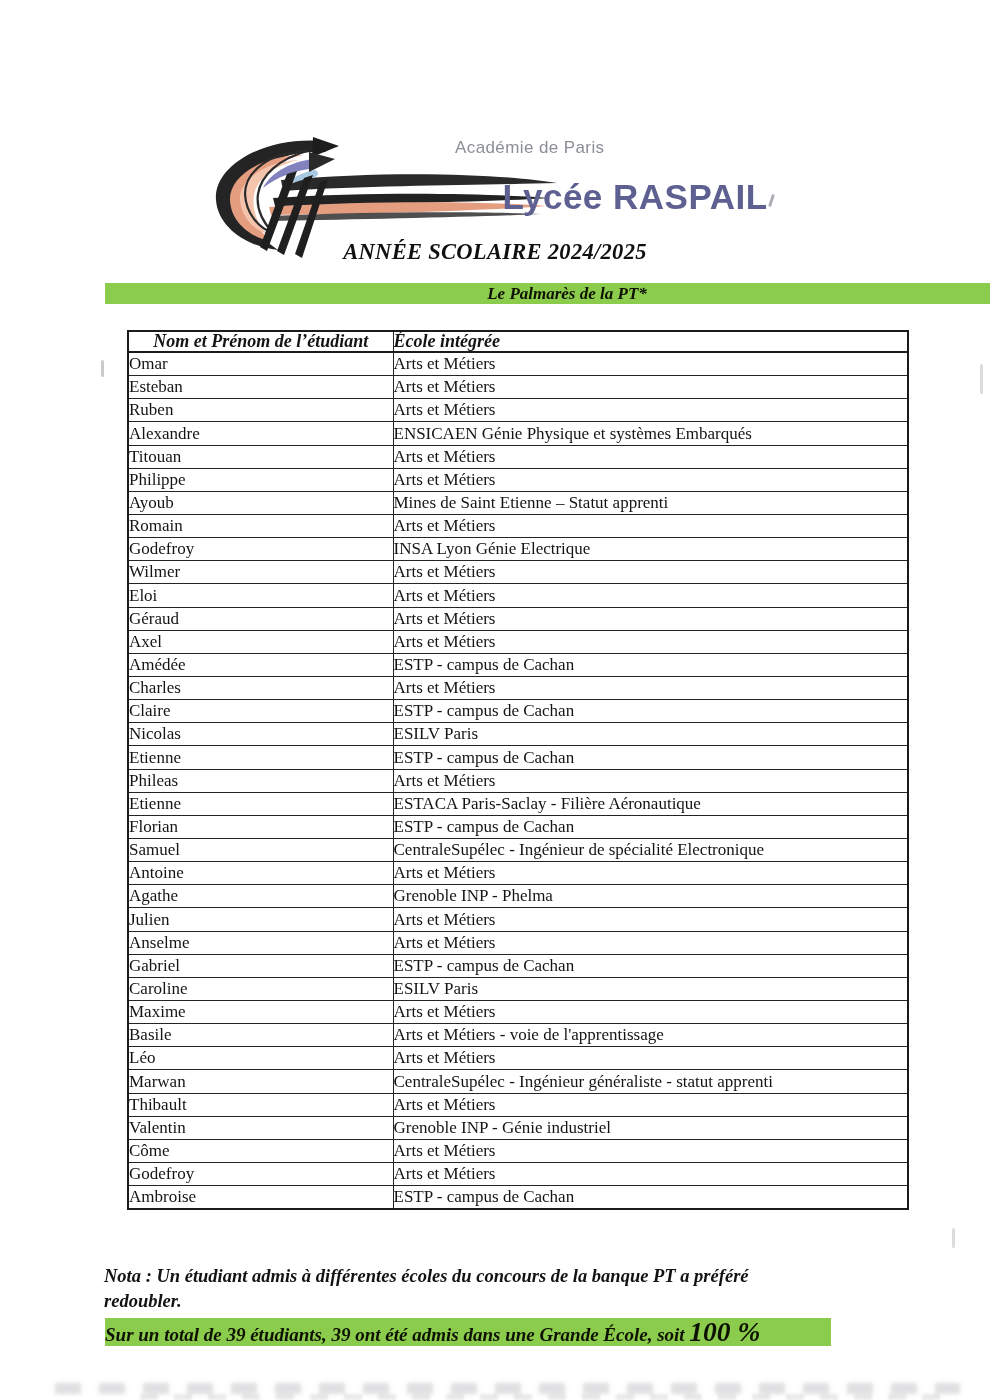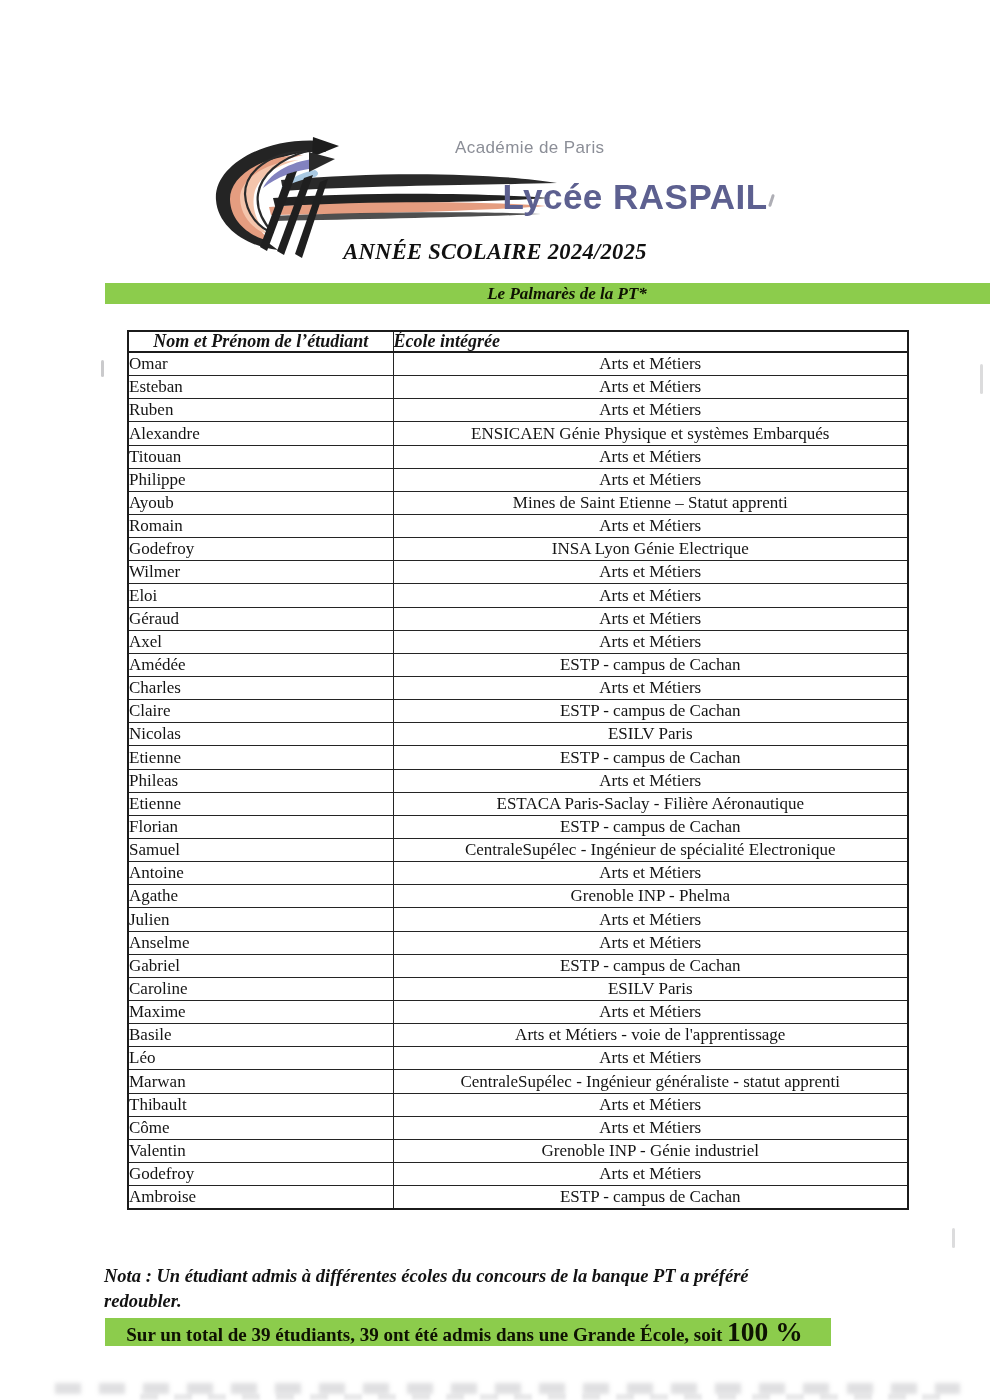--- a/index.html
+++ b/index.html
@@ -40,23 +40,23 @@
   }
 
   
   .banner-top {
     left: 105px; top: 283px; width: 924px; height: 21px;
     line-height: 21px; text-align: center;
     font-size: 17px; font-weight: bold; font-style: italic; color: #0e1202;
   }
   .banner-bottom {
     left: 105px; top: 1318px; width: 726px; height: 28px;
-    line-height: 27px; text-align: center;
+    line-height: 27px; text-align: left;
     padding-right: 7px; box-sizing: border-box;
-    font-size: 19px; font-weight: bold; color: #0e1202;
+    font-size: 19px; font-weight: bold; font-style: italic; color: #0e1202;
     white-space: nowrap;
   }
   .banner-bottom .big { font-size: 27.5px; }
 
   
   table.results {
     left: 127px; top: 330px; width: 780px;
     border-collapse: collapse; table-layout: fixed;
     font-size: 17px; color: #141414;
     border: 2.2px solid #1b1b1b;
@@ -69,21 +69,21 @@
   }
   table.results th {
     height: 19px;
     font-size: 18px; font-weight: bold; font-style: italic;
     border-bottom: 2px solid #1b1b1b;
   }
   th.h-name { text-align: center; padding-left: 13px; }
   th.h-school { text-align: left; }
   table.results td { height: 22.15px; }
   td.cell-name { text-align: left; padding-left: 9px; }
-  td.cell-school { text-align: center; }
+  td.cell-school { }
 
   
   .nota {
     left: 104px; top: 1264px; width: 740px;
     font-size: 18.5px; font-weight: bold; font-style: italic;
     line-height: 24.5px; color: #121212;
   }
 
   
   .artifact { background: #8a8a8e; opacity: .45; border-radius: 2px; }
@@ -275,26 +275,26 @@
       </tr>
       <tr>
         <td class="cell-name">Marwan</td>
         <td class="cell-school">CentraleSupélec - Ingénieur généraliste - statut apprenti</td>
       </tr>
       <tr>
         <td class="cell-name">Thibault</td>
         <td class="cell-school">Arts et Métiers</td>
       </tr>
       <tr>
-        <td class="cell-name">Côme</td>
-        <td class="cell-school">Arts et Métiers</td>
-      </tr>
-      <tr>
         <td class="cell-name">Valentin</td>
         <td class="cell-school">Grenoble INP - Génie industriel</td>
+      </tr>
+      <tr>
+        <td class="cell-name">Côme</td>
+        <td class="cell-school">Arts et Métiers</td>
       </tr>
       <tr>
         <td class="cell-name">Godefroy</td>
         <td class="cell-school">Arts et Métiers</td>
       </tr>
       <tr>
         <td class="cell-name">Ambroise</td>
         <td class="cell-school">ESTP - campus de Cachan</td>
       </tr>
     </tbody>

